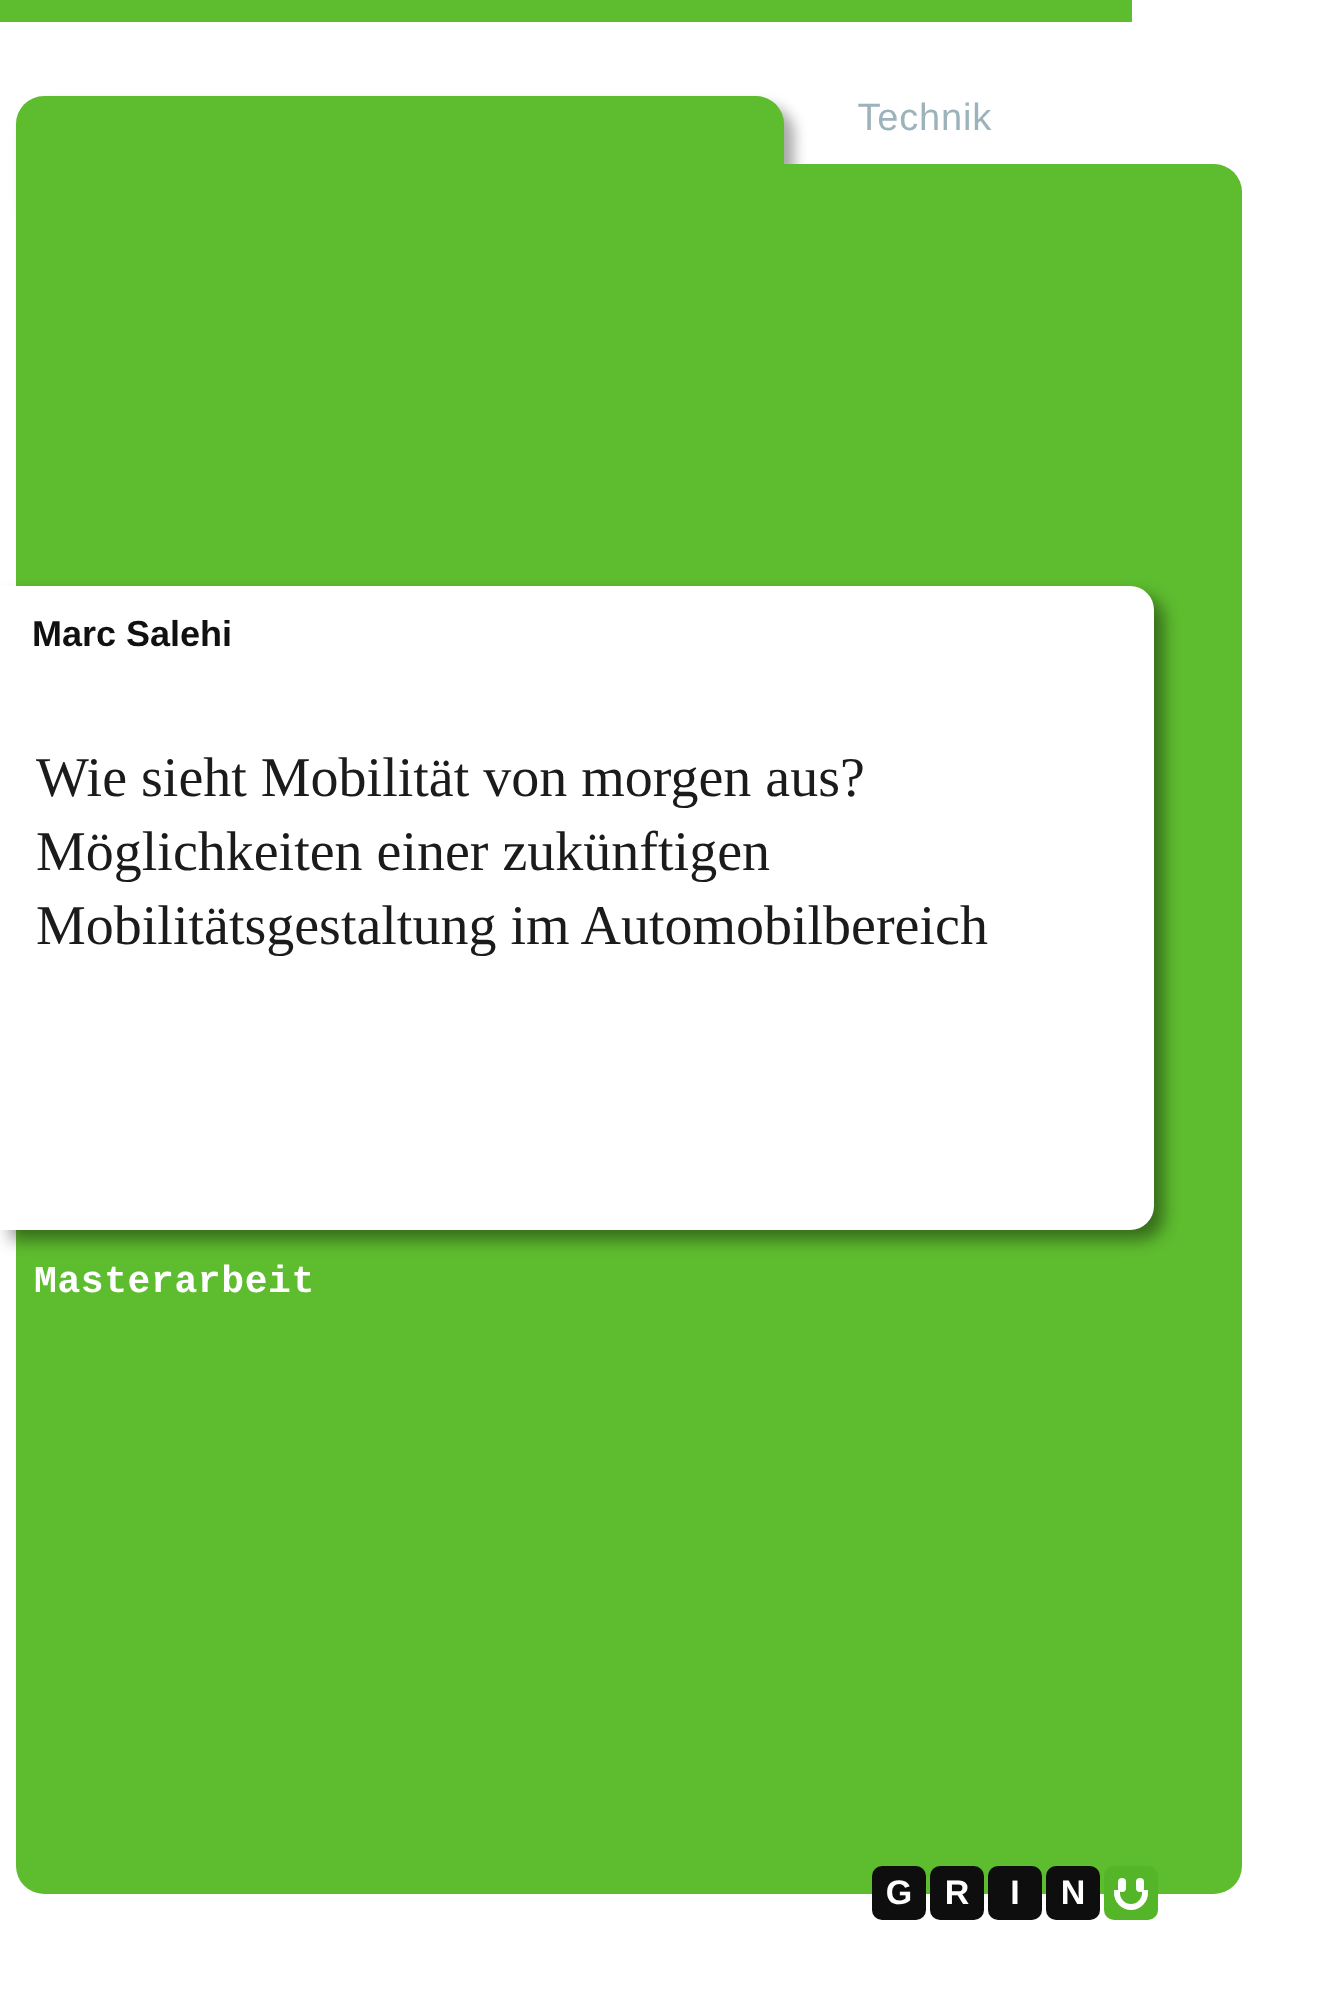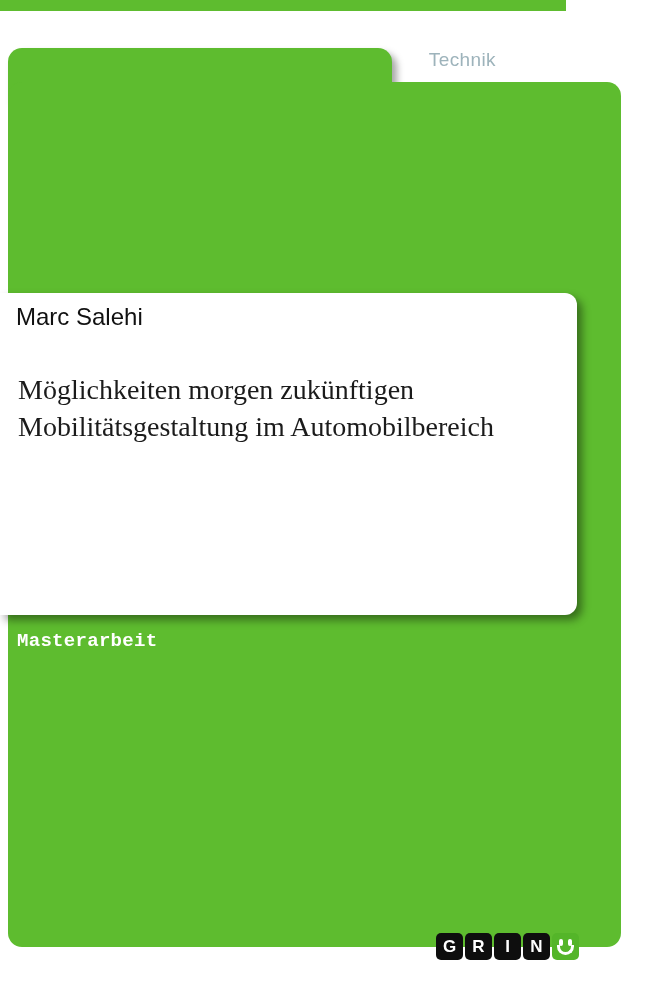--- a/index.html
+++ b/index.html
@@ -50,22 +50,22 @@
     left: 0; top: 293px;
     width: 577px; height: 322px;
     box-sizing: border-box;
     padding: 12px 16px;
     background: #ffffff;
     border-radius: 0 12px 12px 0;
     box-shadow: 5px 5px 8px rgba(0,0,0,0.42);
     z-index: 3;
   }
   .author-name {
-    font-size: 24px;
-    font-weight: normal;
+    font-size: 18px;
+    font-weight: bold;
     color: #111111;
     line-height: 24px;
   }
   .book-title {
     margin-top: 42px;
     margin-left: 2px;
     font-family: "Liberation Serif", serif;
     font-size: 28px;
     line-height: 37px;
     color: #1b1b1b;
@@ -131,21 +131,22 @@
 
   <div class="category-label">Technik</div>
 
   <div class="cover-tab"></div>
 
   <div class="green-body"></div>
 
   <div class="title-card">
     <div class="author-name">Marc Salehi</div>
     <div class="book-title">
-      <div>Möglichkeiten morgen zukünftigen</div>
+      <div>Wie sieht Mobilität von morgen aus?</div>
+      <div>Möglichkeiten einer zukünftigen</div>
       <div>Mobilitätsgestaltung im Automobilbereich</div>
     </div>
   </div>
 
   <div class="doc-type">Masterarbeit</div>
 
   <div class="grin-logo">
     <div class="logo-tile">
       <span>G</span>
     </div>

